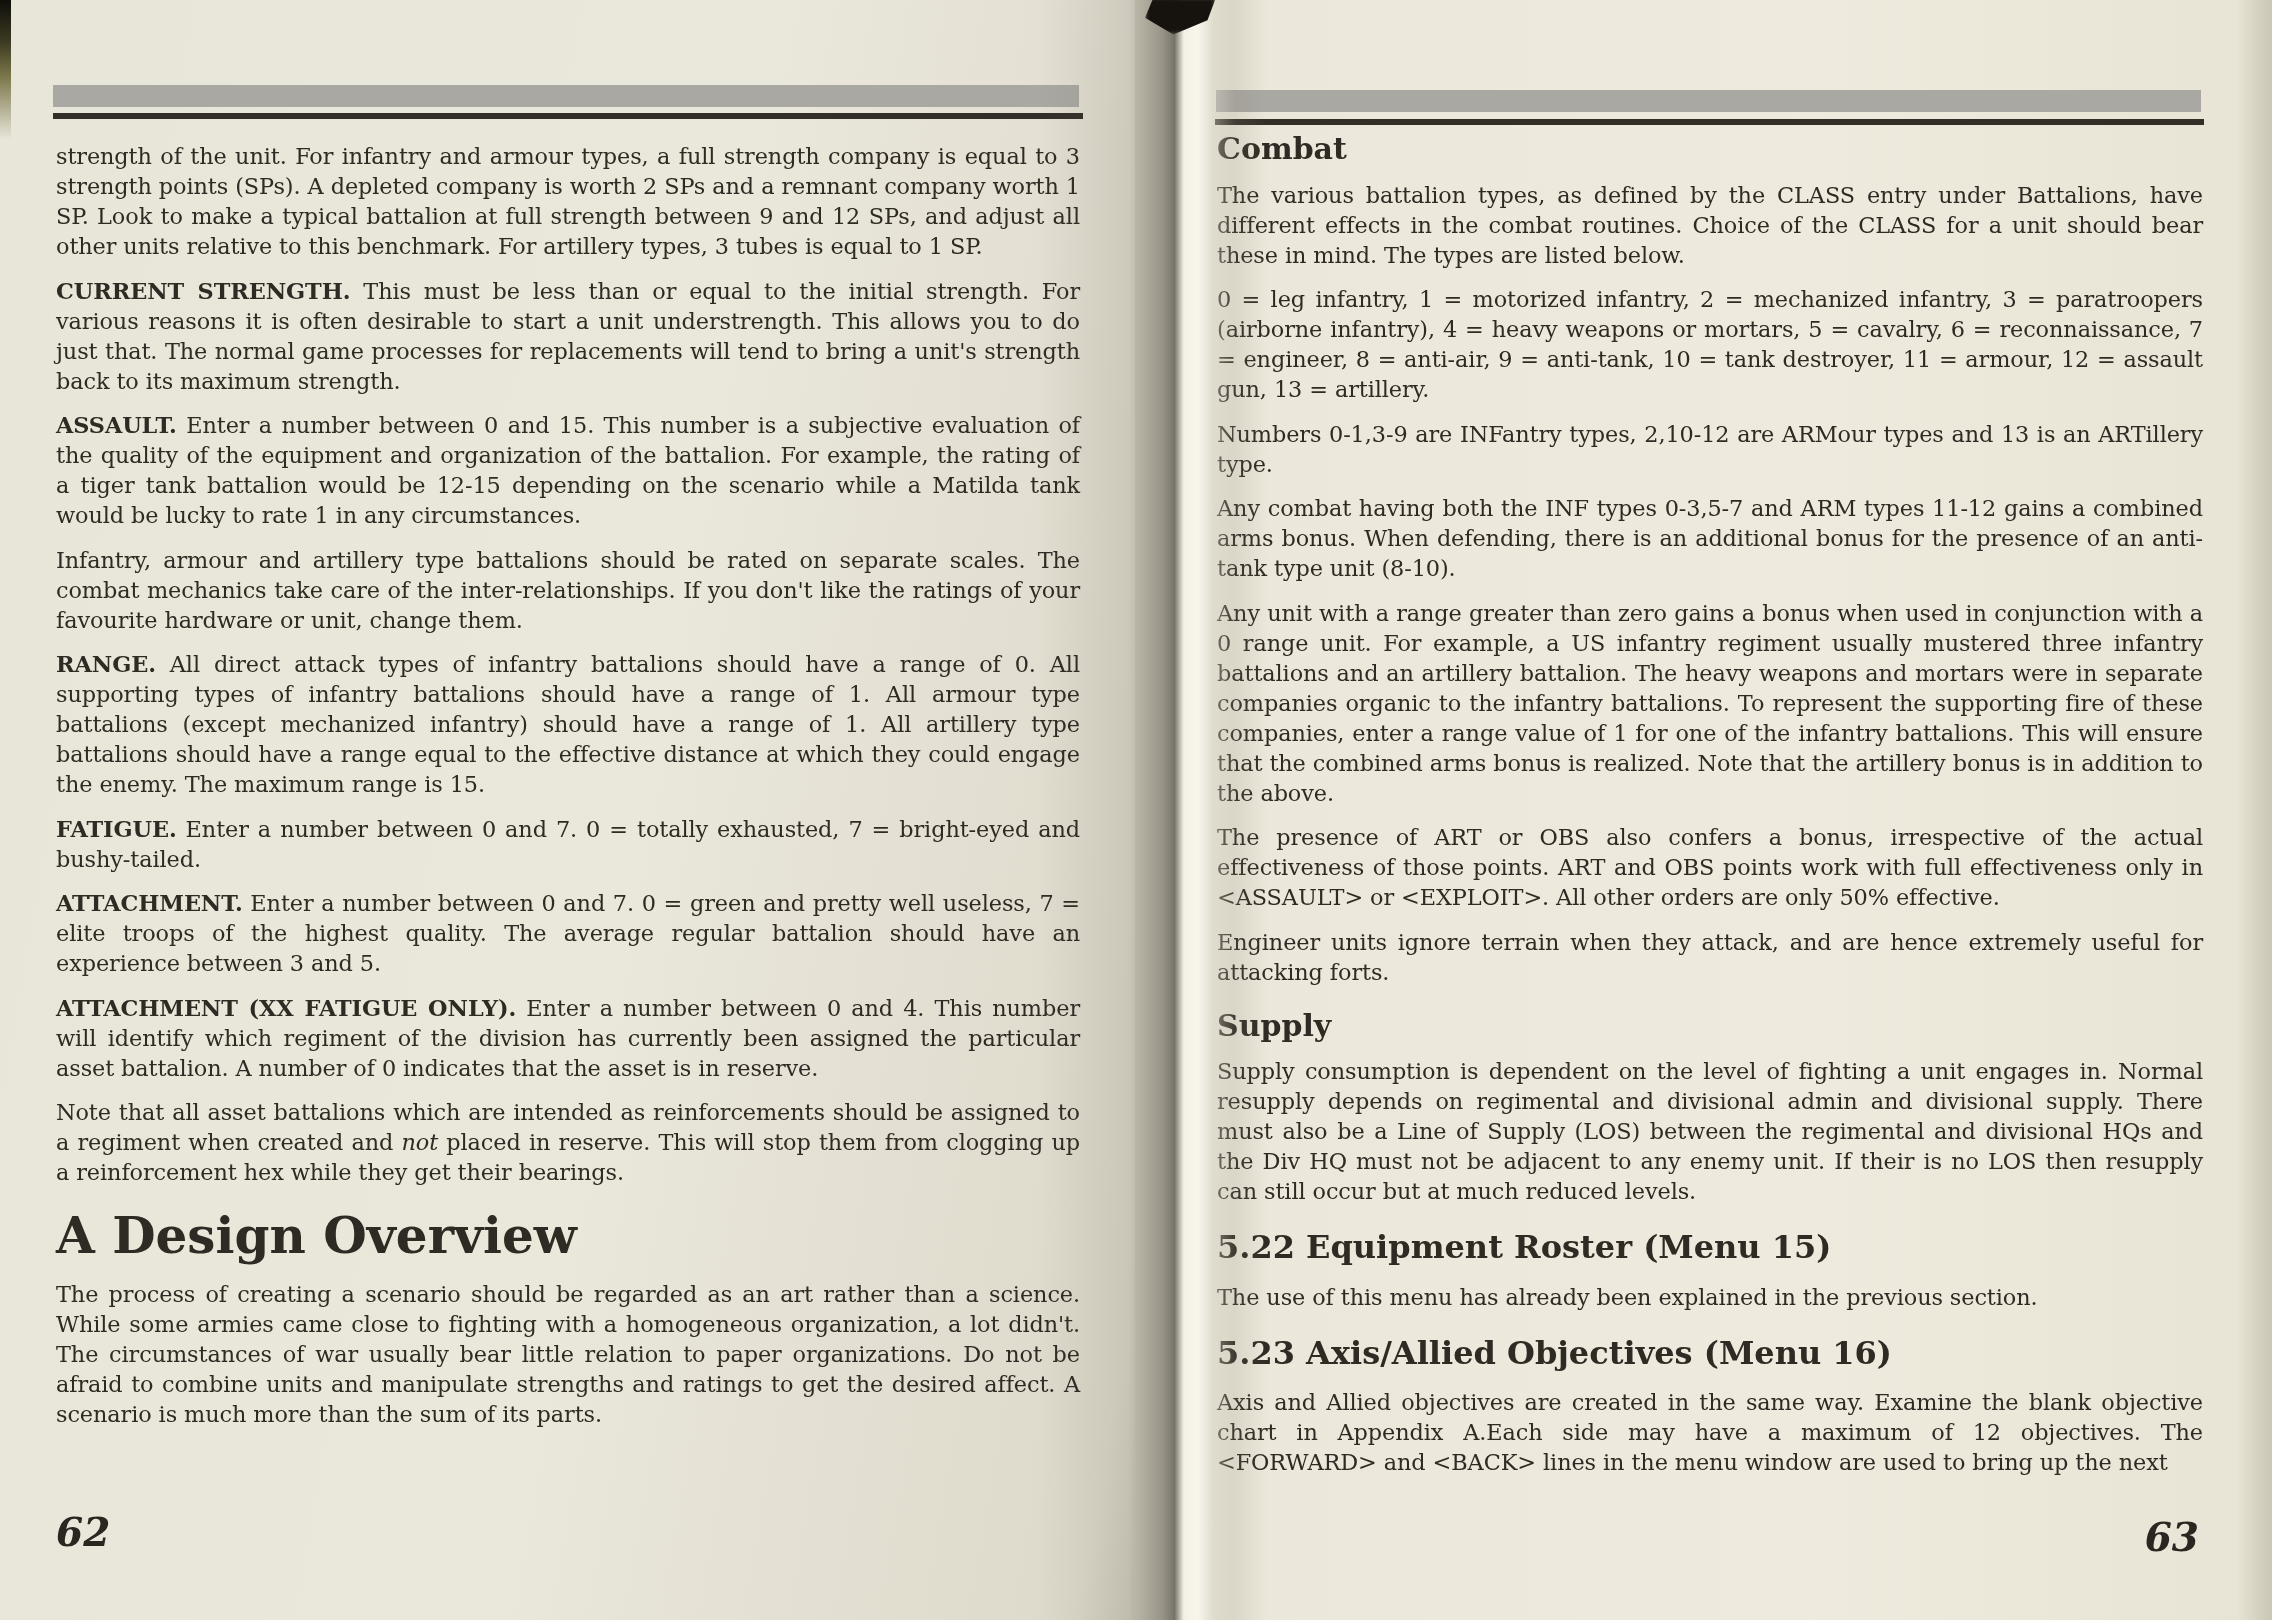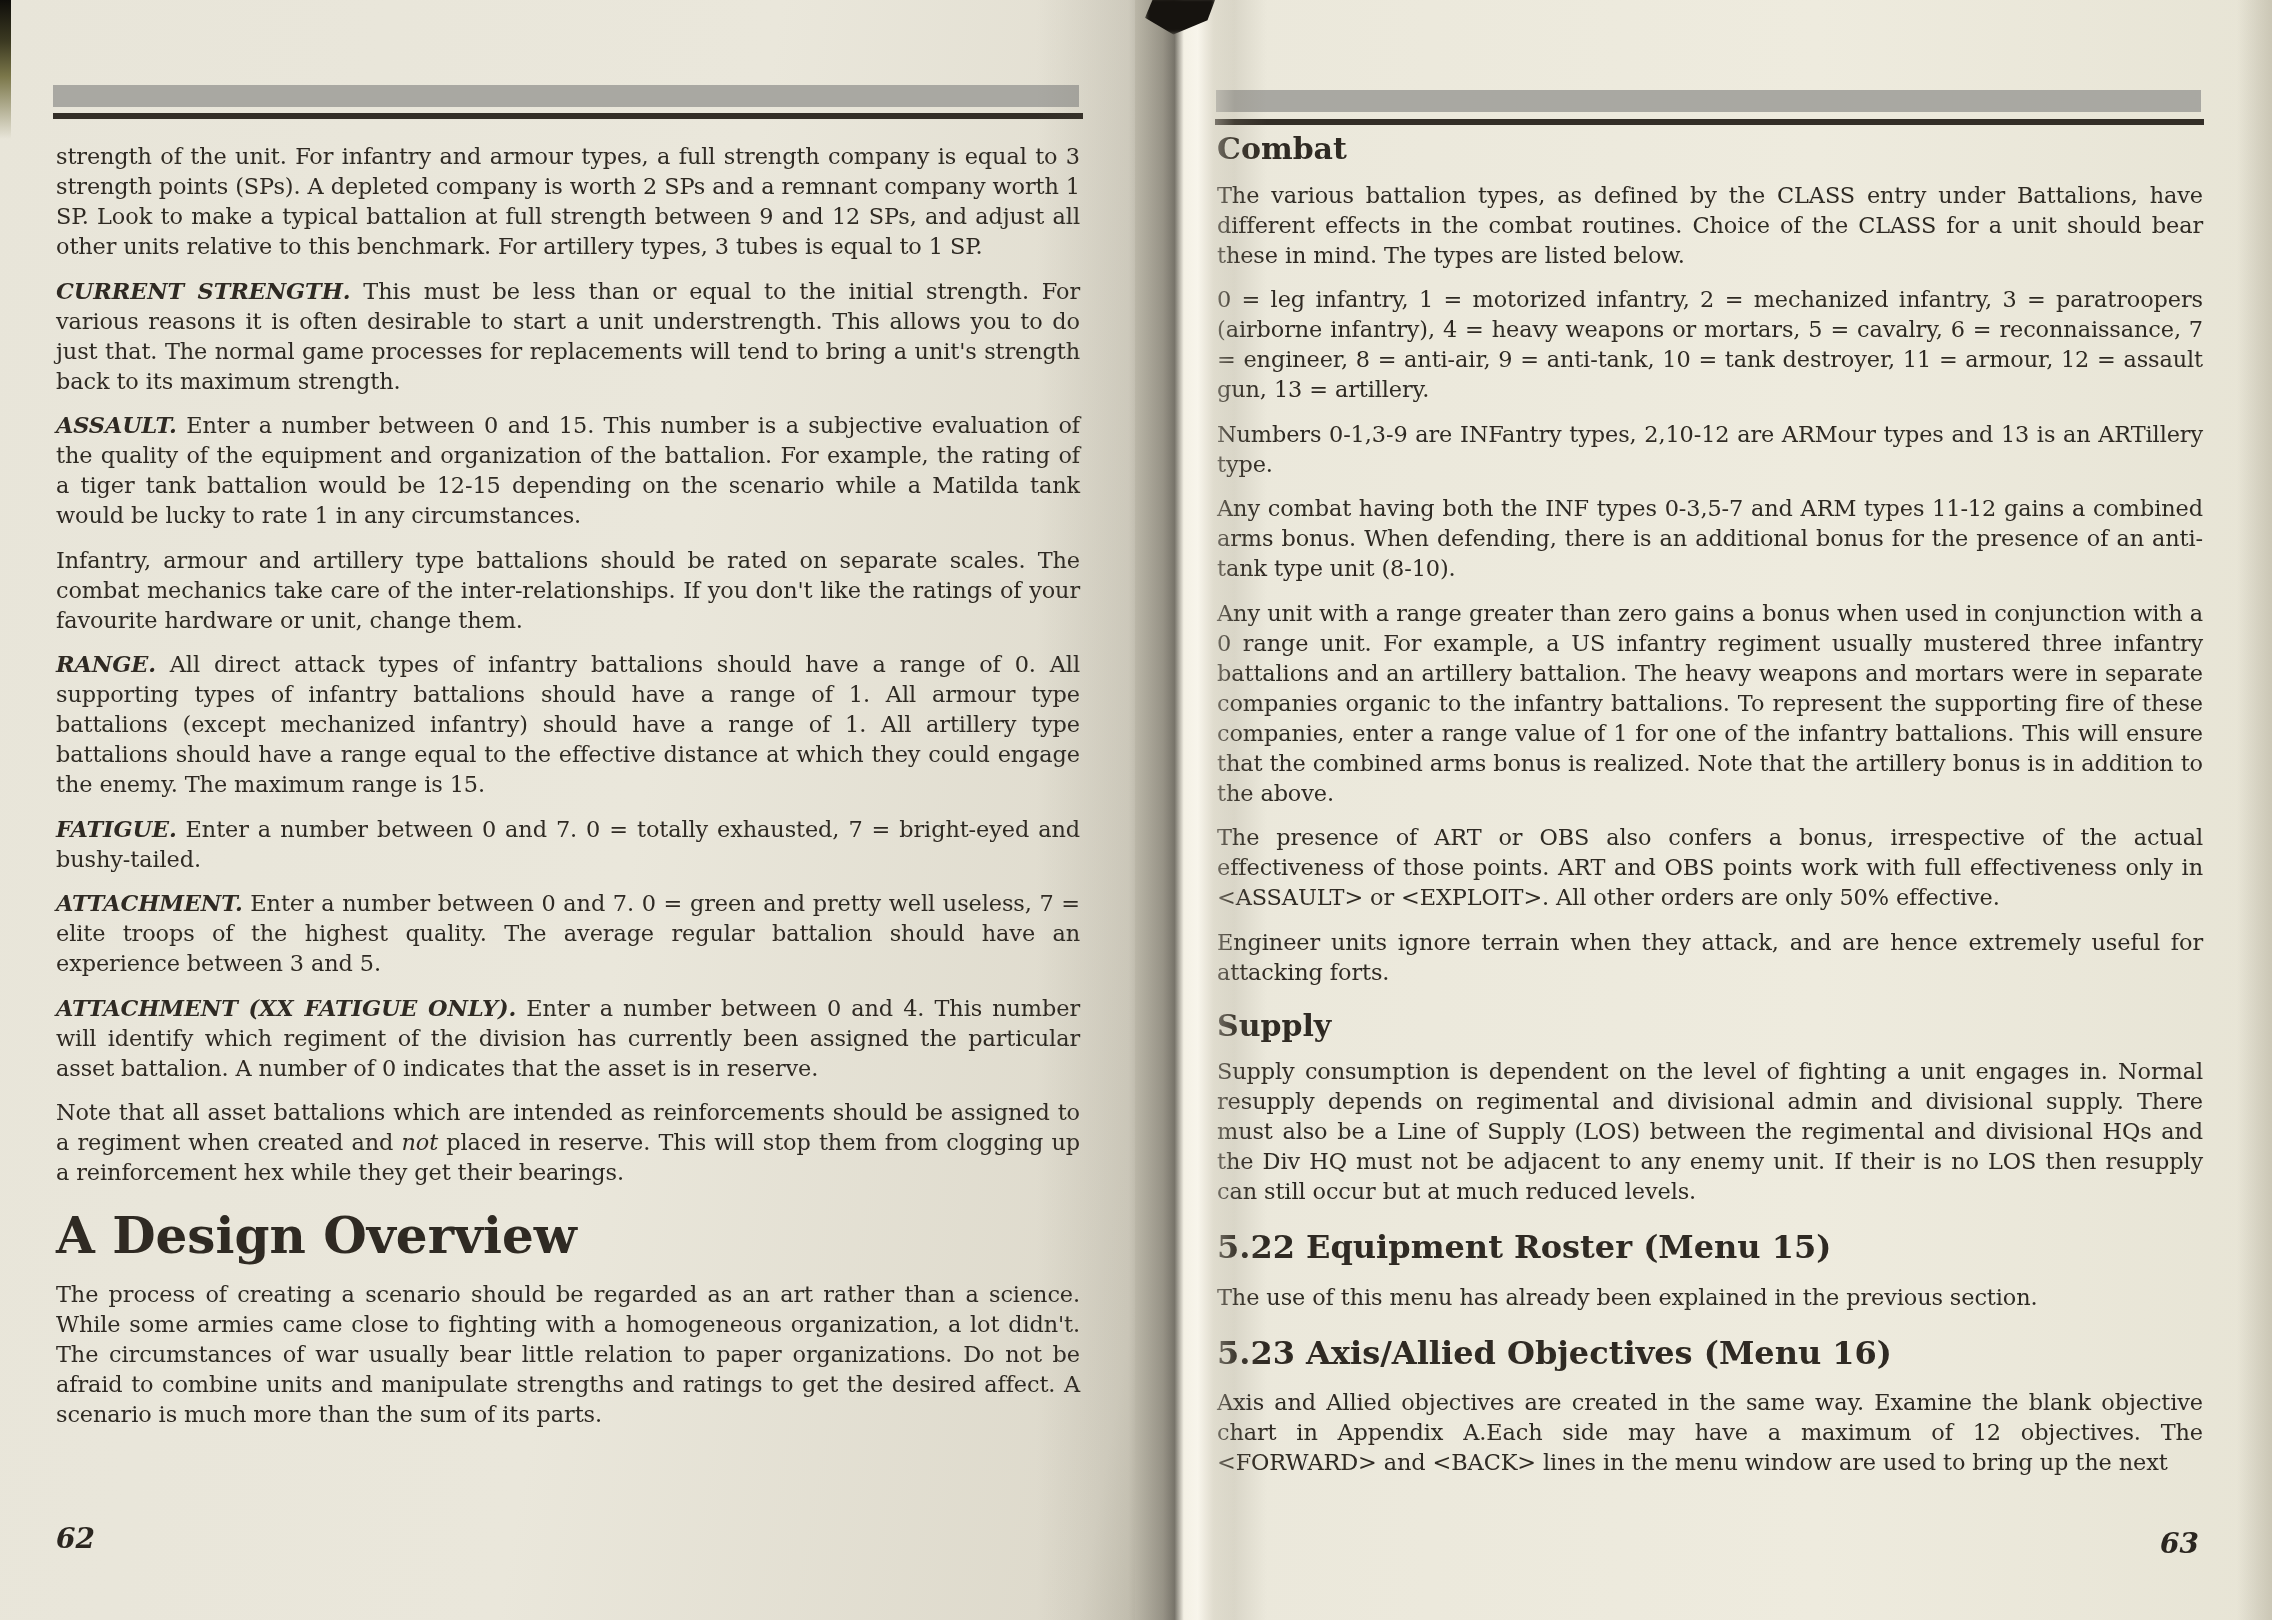--- a/index.html
+++ b/index.html
@@ -18,29 +18,29 @@
   .rule { position:absolute; background:#332e27; }
 
   .content { position:absolute; }
   .content-left  { left:56px;  top:141px; width:1024px; }
   .content-right { left:82px; top:132px; width:986px; }
 
   p.body {
     margin:0 0 14.5px 0; font-size:22.4px; line-height:30px;
     text-align:justify; letter-spacing:-0.1px;
   }
-  .lead { font-weight:bold;font-style:italic; }
+  .lead { font-weight:bold; }
   .bi   { font-weight:normal; font-style:italic; }
 
   .h1 { font-size:50px; line-height:1.08; font-weight:bold; margin:22.4px 0 16px 0; }
   .h2 { font-size:30px; line-height:1.1;  font-weight:bold; margin:0 0 14.5px 0; }
   .h2-mid { margin-top:22.4px; }
   .h3 { font-size:32px; line-height:1.1;  font-weight:bold; margin:24px 0 16px 0; }
 
-  .pagenum { position:absolute; font-size:28px; font-weight:bold; font-style:italic; color:#2b2620; }
+  .pagenum { position:absolute; font-size:39px; font-weight:bold; font-style:italic; color:#2b2620; }
   .pagenum-left  { left:56px;  bottom:66px; }
   .pagenum-right { right:74px; bottom:61px;margin-top:40px; }
 
   
   .gutter { position:absolute; left:1036px; top:0; width:231px; height:100%; pointer-events:none;
     background:linear-gradient(90deg,
       rgba(90,85,70,0) 0%,
       rgba(90,85,70,0.15) 40%,
       rgba(55,50,40,0.42) 55%,
       rgba(35,31,25,0.55) 60%,

